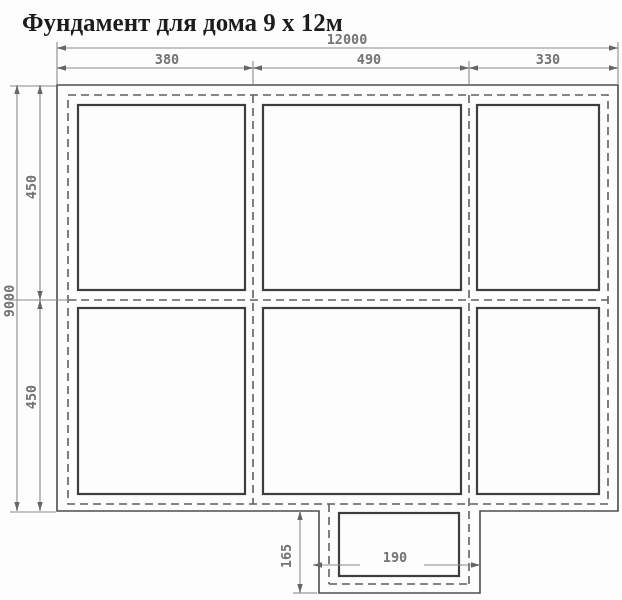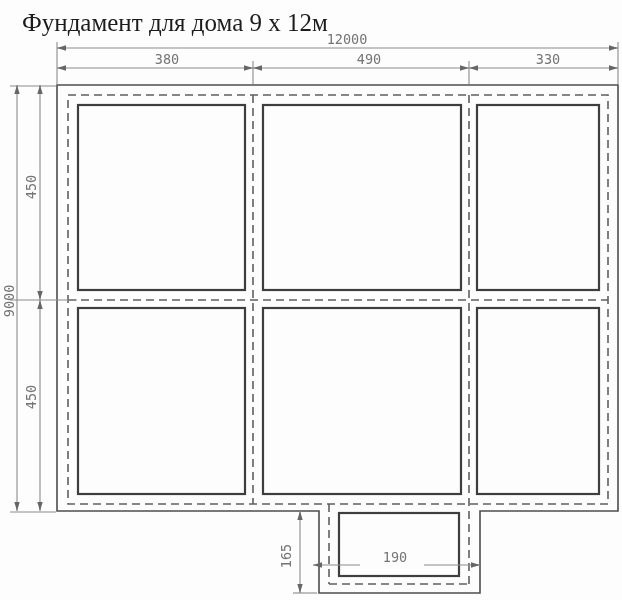--- a/index.html
+++ b/index.html
@@ -7,20 +7,21 @@
     padding: 0;
     width: 622px;
     height: 600px;
     overflow: hidden;
     background: #fdfdfd;
   }
   .stage {
     position: relative;
     width: 622px;
     height: 600px;
+    font-weight: bold;
   }
   svg { display: block; }
   .title-text {
     font-family: "Liberation Serif", "DejaVu Serif", serif;
     font-size: 25px;
     fill: #1c1c1c;
   }
   .dim-label {
     font-family: "DejaVu Sans Mono", "Liberation Mono", monospace;
     font-size: 13.5px;

